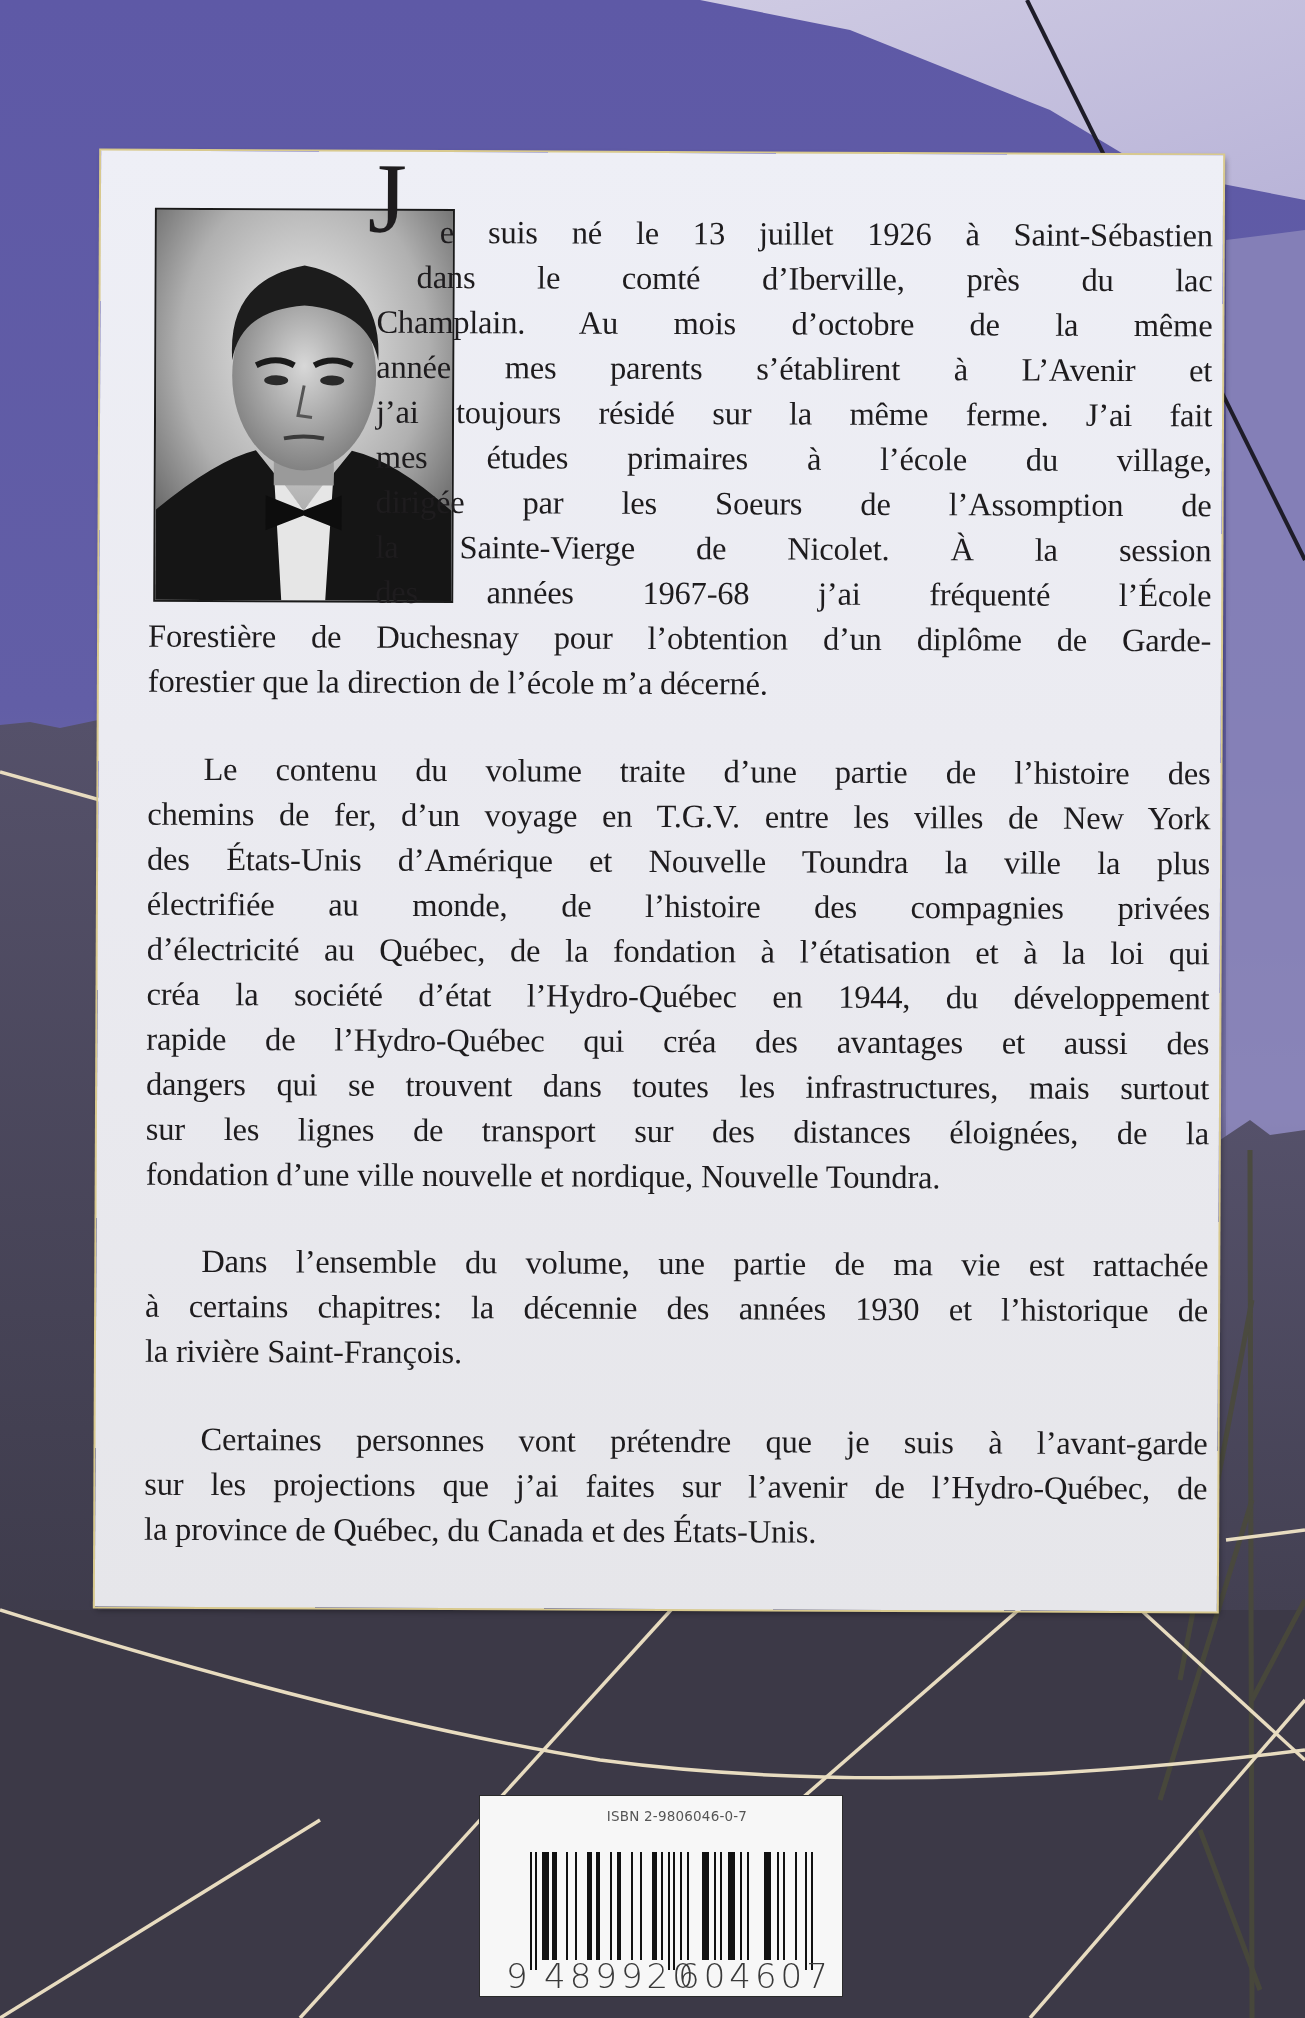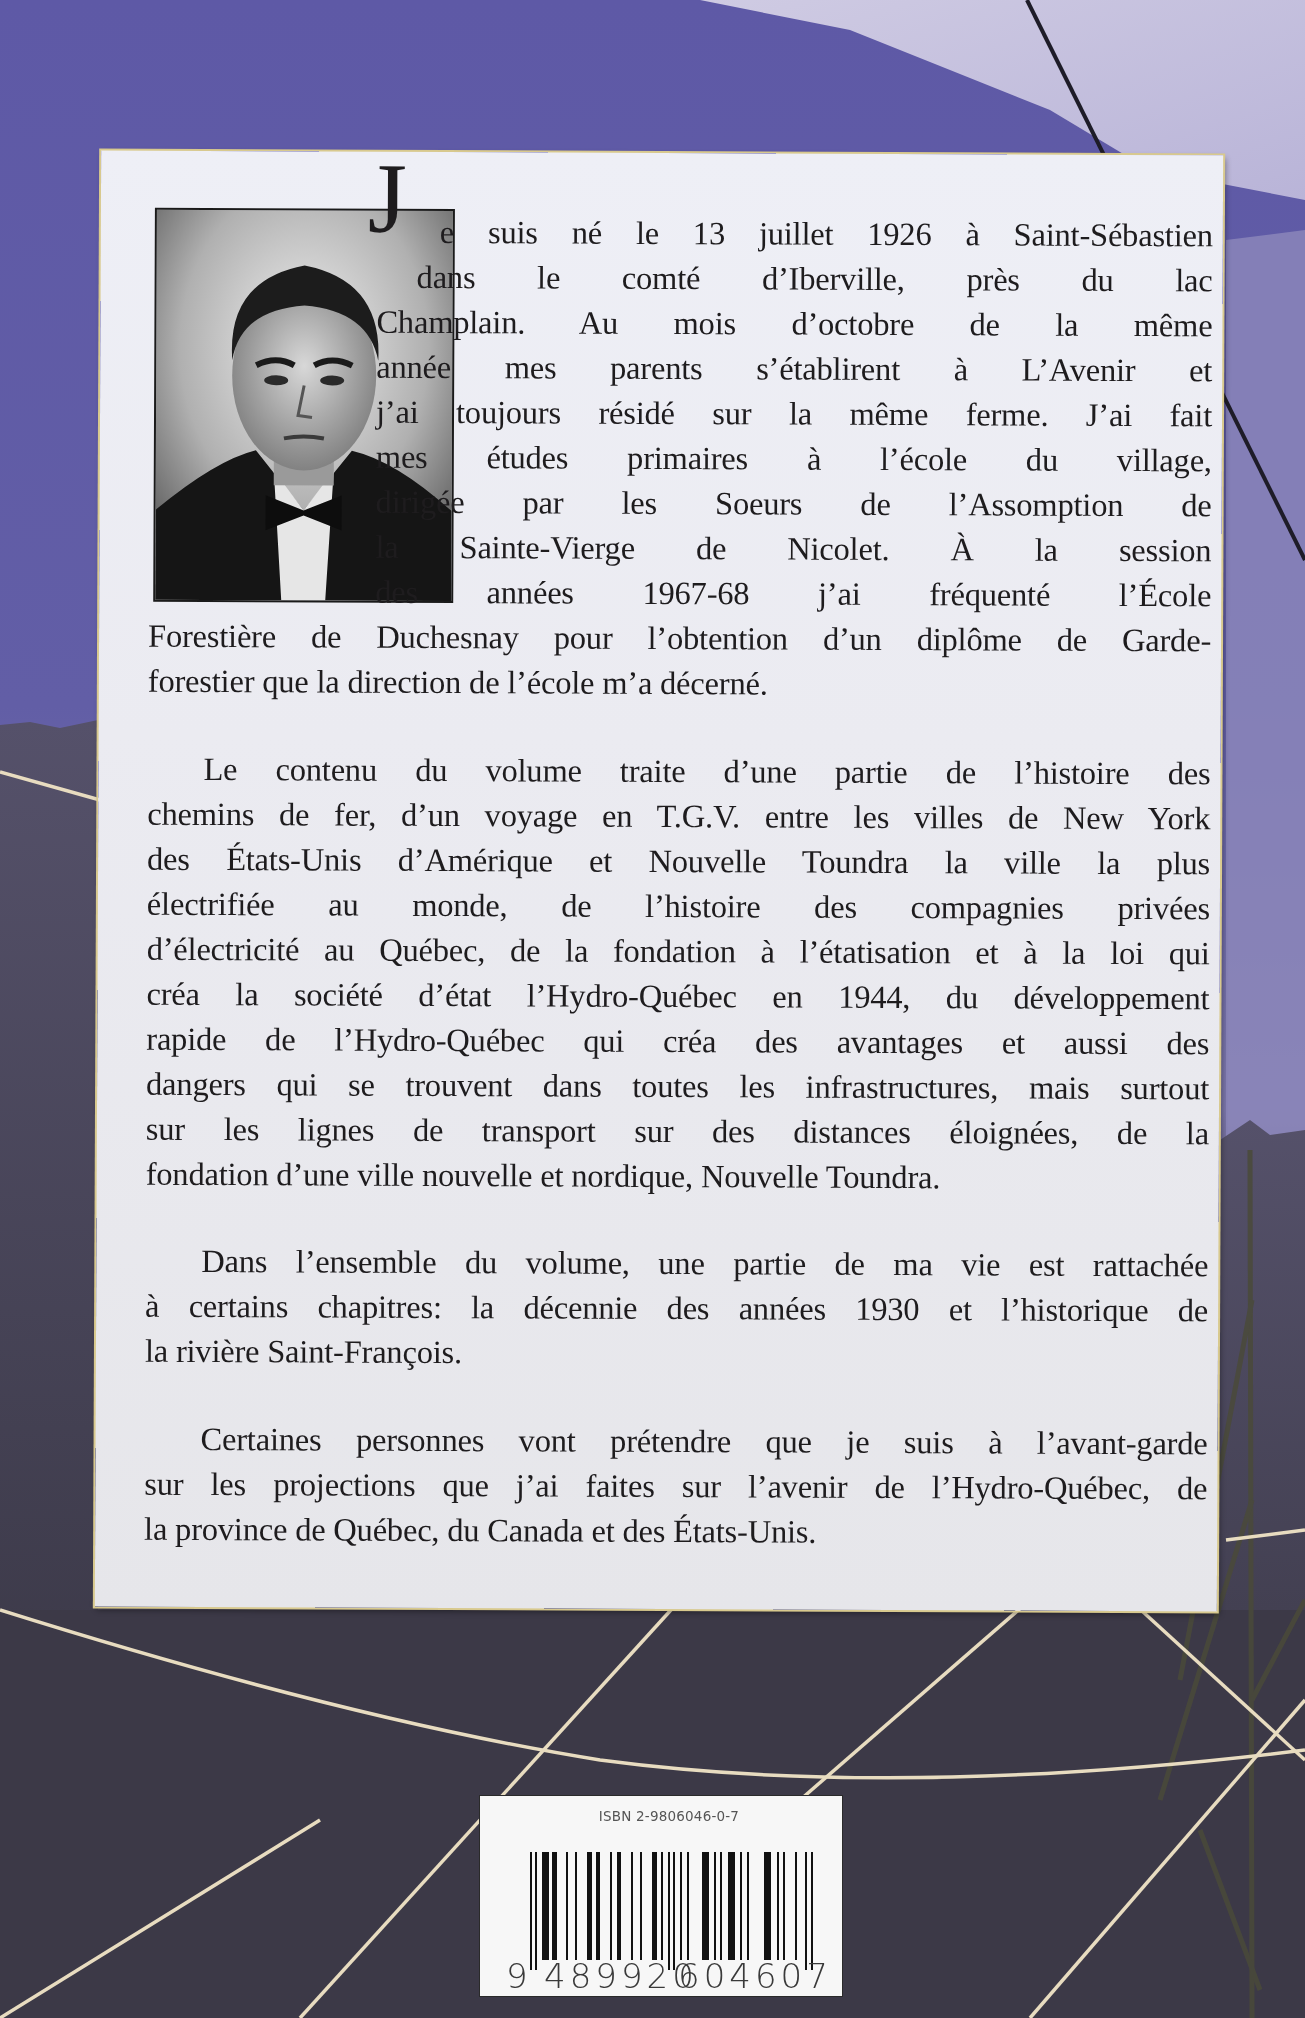--- a/index.html
+++ b/index.html
@@ -30,21 +30,21 @@
   .line.last { text-align-last: left; }
   .dropcap {
     position: absolute; left: 267px; top: 2px; font-size: 100px; line-height: 90px;
     color: #1e1c1e;
   }
   .barcode-box {
     position: absolute; left: 480px; top: 1796px; width: 362px; height: 200px;
     background: #f7f7f7; box-shadow: 0 0 0 1px #2a2a2a;
   }
   .isbn {
-    position: absolute; left: 8px; top: 12px; width: 100%; text-align: center;
+    position: absolute; left: 16px; top: 12px; width: 100%; text-align: center;
     font-family: "DejaVu Sans", "Liberation Sans", sans-serif; font-size: 13.5px;
     color: #555; letter-spacing: 0.2px;
   }
   .bars { position: absolute; left: 50px; top: 56px; width: 290px; height: 118px; }
   .ean {
     position: absolute; left: 26px; top: 160px; width: 310px; height: 40px;
     font-family: "DejaVu Sans", "Liberation Sans", sans-serif; font-size: 34px;
     color: #3a3a3a; letter-spacing: 4px; font-weight: 300;
   }
   .ean span { position: absolute; top: 0; }

